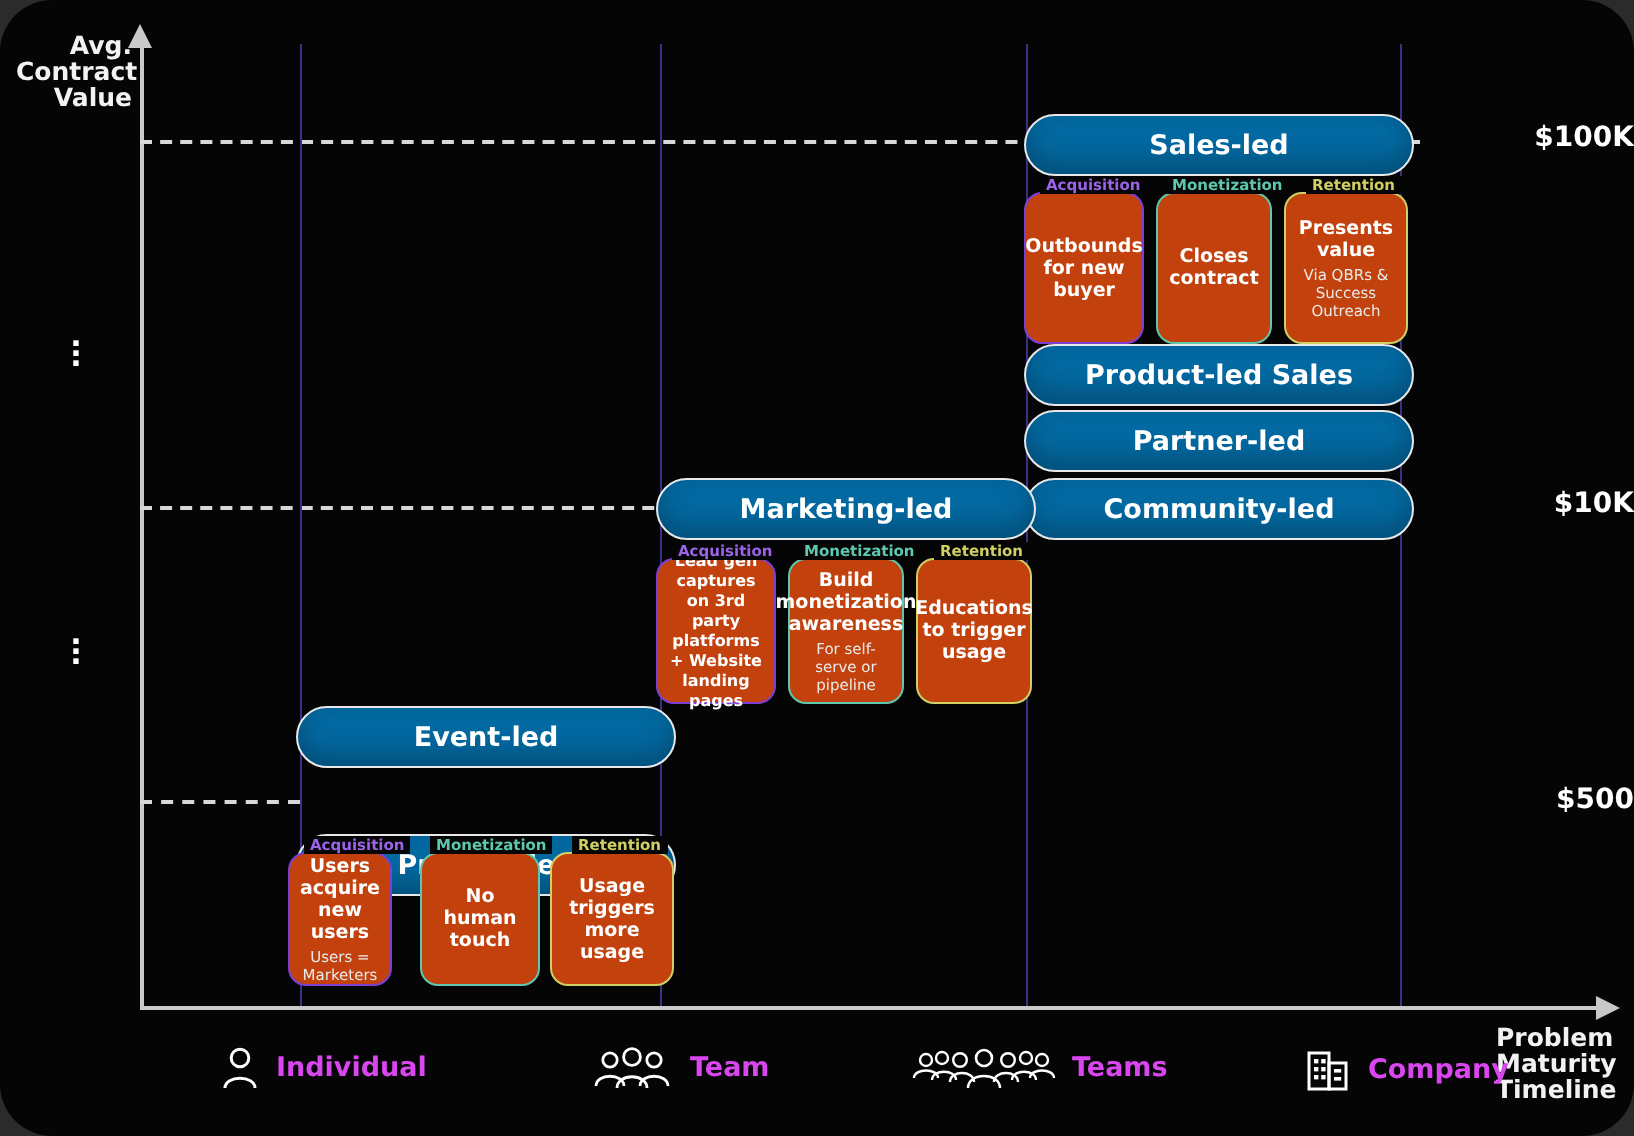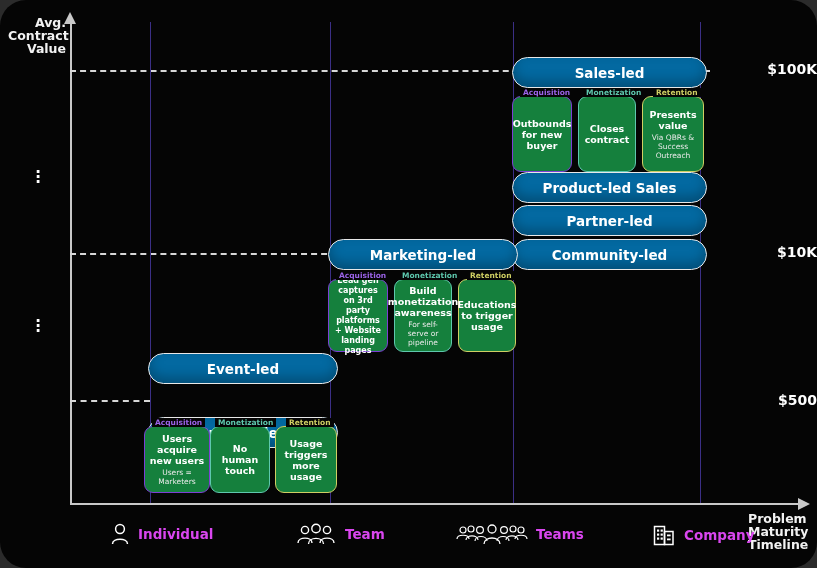--- a/index.html
+++ b/index.html
@@ -35,21 +35,21 @@
   .vline{position:absolute;width:1px;background:#3b2f86;top:22px;height:481px;}
 
   
   .pill{position:absolute;background:#0369a1;border:1.5px solid #e8e8e8;
         border-radius:19px;display:flex;align-items:center;justify-content:center;
         color:#ffffff;font-size:13.5px;font-weight:700;
         box-shadow:inset 0 -6px 12px rgba(0,0,0,.25);}
 
   
   .stage{position:absolute;border:1.6px solid #7b3fd4;border-radius:9px;
-         background:#15803d;display:flex;flex-direction:column;
+         background:#c2410c;display:flex;flex-direction:column;
          align-items:center;justify-content:center;text-align:center;
          color:#ffffff;padding:2px 3px;box-sizing:border-box;}
   .stage .ttl{font-size:9.5px;font-weight:700;line-height:11px;}
   .stage .sub{font-size:7.5px;font-weight:400;line-height:9px;margin-top:2px;
               color:#eaeaea;}
   .stage-label{position:absolute;font-size:7.5px;font-weight:700;
                background:#050505;padding:0 3px;white-space:nowrap;}
 
   .acq{border-color:#7b3fd4;}
   .mon{border-color:#5ec8ae;}
@@ -135,21 +135,21 @@
   <div class="stage-label lab-mon" style="left:399px;top:271px;">Monetization</div>
 
   <div class="stage ret" style="left:458px;top:279px;width:58px;height:73px;">
     <div class="ttl">Educations to trigger usage</div>
   </div>
   <div class="stage-label lab-ret" style="left:467px;top:271px;">Retention</div>
 
   <div class="pill" style="left:148px;top:353px;width:188px;height:29px;">Event-led</div>
   <div class="pill" style="left:148px;top:386px;width:188px;height:29px;margin-top:31px;">Product-led</div>
 
-  <div class="stage acq" style="left:144px;top:426px;width:66px;height:67px;">
+  <div class="stage acq" style="left:144px;top:426px;width:52px;height:67px;">
     <div class="ttl">Users acquire new users</div>
     <div class="sub">Users = Marketers</div>
   </div>
   <div class="stage-label lab-acq" style="left:152px;top:418px;">Acquisition</div>
 
   <div class="stage mon" style="left:210px;top:426px;width:60px;height:67px;">
     <div class="ttl">No human touch</div>
   </div>
   <div class="stage-label lab-mon" style="left:215px;top:418px;">Monetization</div>
 

